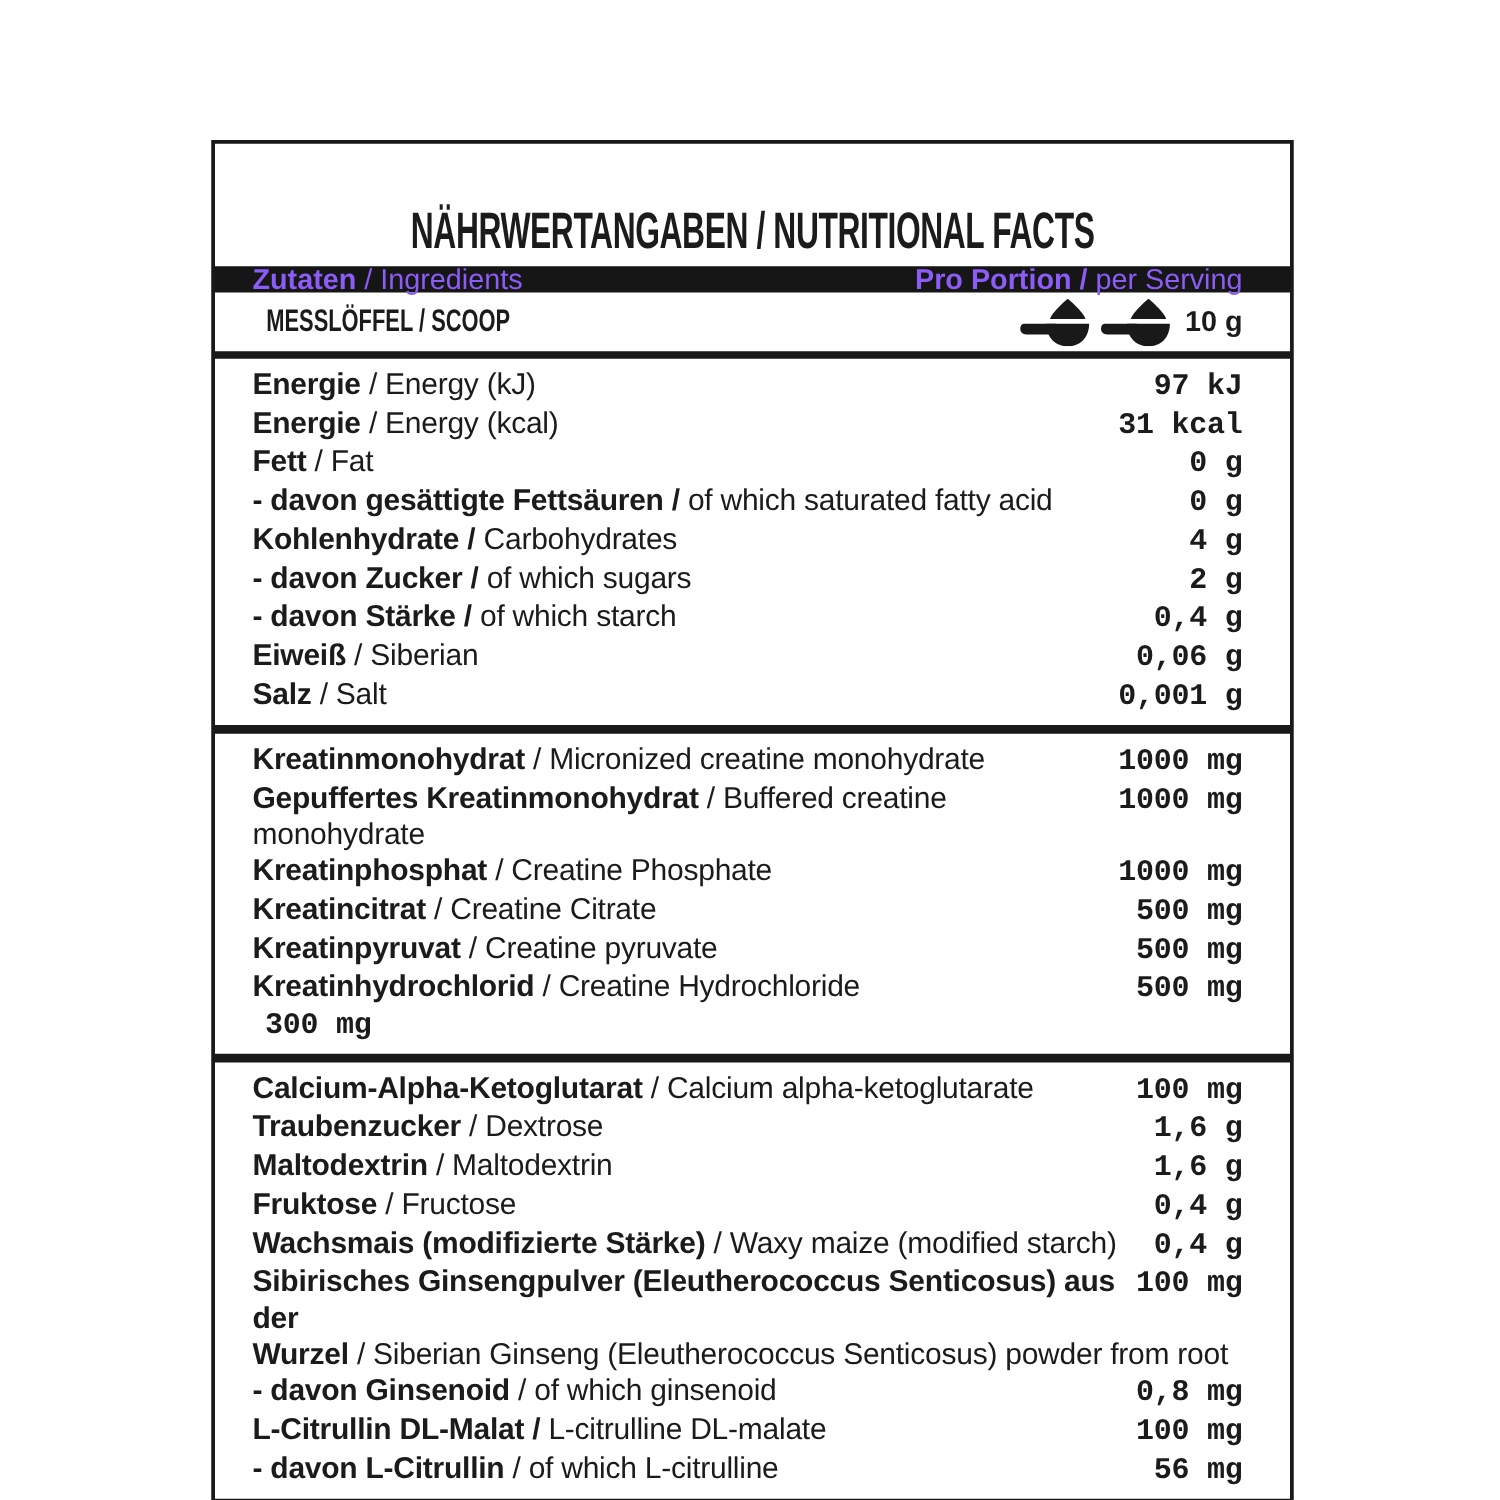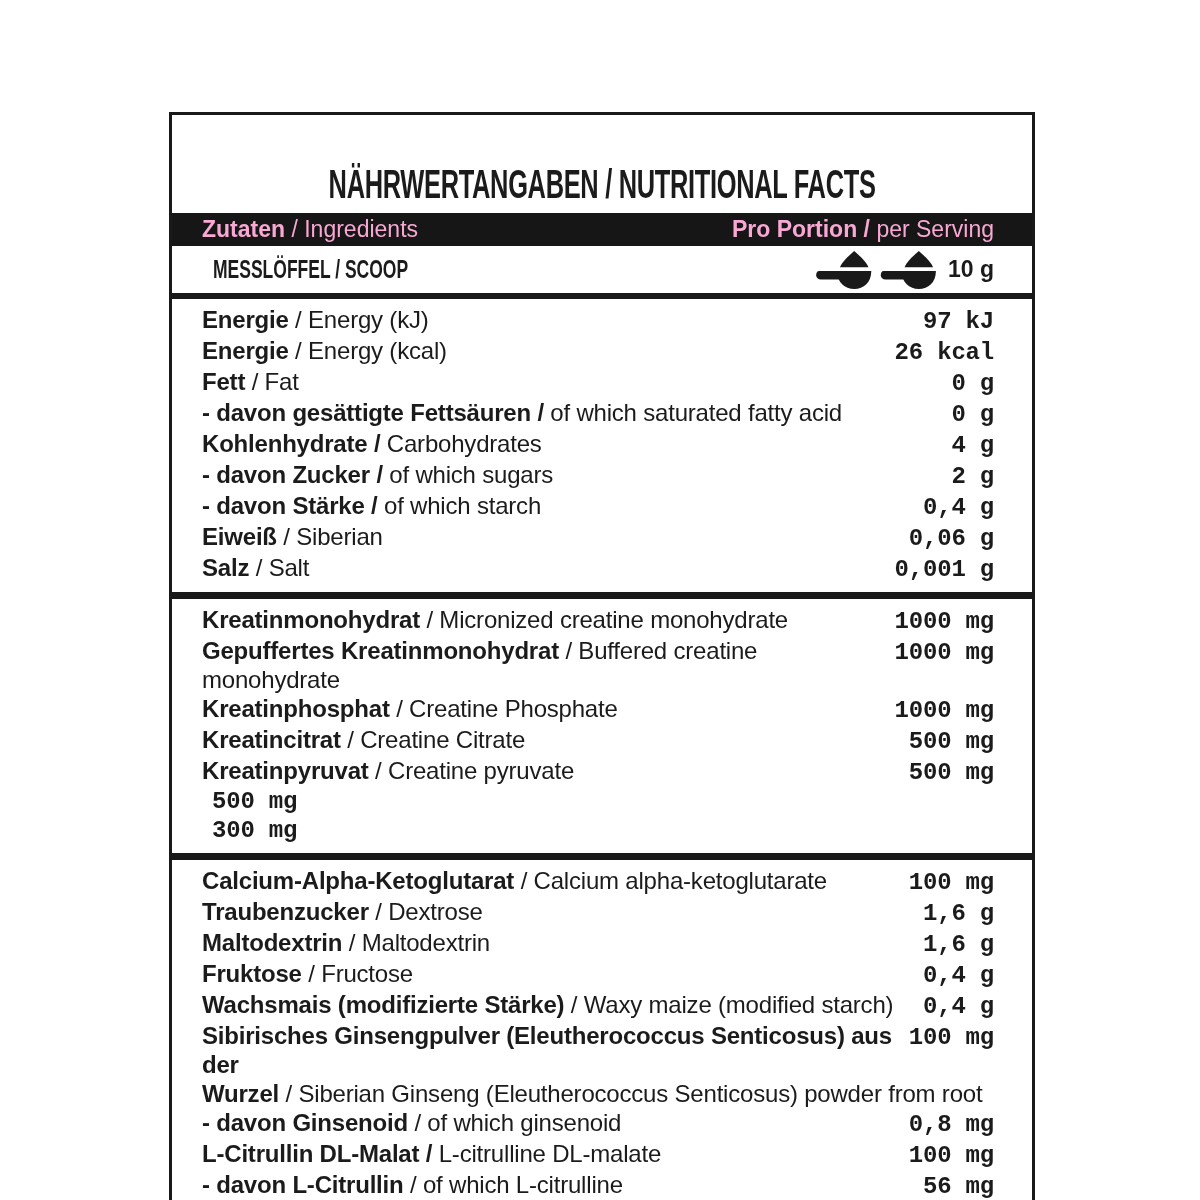--- a/index.html
+++ b/index.html
@@ -3,21 +3,21 @@
 <meta charset="utf-8">
 <style>
   html,body{margin:0;padding:0;background:#ffffff;}
   .canvas{position:relative;width:1200px;height:1200px;background:#ffffff;overflow:hidden;
           font-family:"Liberation Sans", sans-serif;color:#1b1b1b;}
   .panel{position:absolute;left:169px;top:112px;width:866px;box-sizing:border-box;
          border:3px solid #191919;border-bottom-width:5px;background:#ffffff;}
   .title-band{height:57px;display:flex;align-items:center;justify-content:center;margin-top:41px;}
   .title-text{font-weight:700;font-size:41px;white-space:nowrap;letter-spacing:-0.5px;
               transform:scaleX(0.62);transform-origin:center center;}
-  .cols-bar{background:#161616;color:#f9a8d4;height:33px;display:flex;align-items:center;
+  .cols-bar{background:#161616;color:#8b5cf6;height:21px;display:flex;align-items:center;
             justify-content:space-between;padding:0 38px 0 30px;font-size:23px;}
   .b{font-weight:700;}
   .r{font-weight:400;}
   .scoop-band{height:47px;display:flex;align-items:center;justify-content:space-between;
               padding:0 38px 0 41px;}
   .scoop-label{font-weight:700;font-size:25px;white-space:nowrap;
                transform:scaleX(0.70);transform-origin:left center;}
   .scoop-right{display:flex;align-items:center;gap:10px;}
   .scoop-value{font-weight:700;font-size:23px;white-space:nowrap;text-align:center;}
   .hr{height:6px;background:#191919;}
@@ -63,21 +63,21 @@
 
     <div class="hr"></div>
 
     <div class="section">
       <div class="nrow">
           <span class="lbl"><span class="b">Energie</span> <span class="r">/ Energy (kJ)</span></span>
           <span class="val">97 kJ</span>
         </div>
       <div class="nrow">
           <span class="lbl"><span class="b">Energie</span> <span class="r">/ Energy (kcal)</span></span>
-          <span class="val">26 kcal</span>
+          <span class="val">31 kcal</span>
         </div>
       <div class="nrow">
           <span class="lbl"><span class="b">Fett</span> <span class="r">/ Fat</span></span>
           <span class="val">0 g</span>
         </div>
       <div class="nrow">
           <span class="lbl"><span class="b">- davon gesättigte Fettsäuren /</span> <span class="r">of which saturated fatty acid</span></span>
           <span class="val">0 g</span>
         </div>
       <div class="nrow">
@@ -119,20 +119,21 @@
         </div>
       <div class="nrow">
           <span class="lbl"><span class="b">Kreatincitrat</span> <span class="r">/ Creatine Citrate</span></span>
           <span class="val">500 mg</span>
         </div>
       <div class="nrow">
           <span class="lbl"><span class="b">Kreatinpyruvat</span> <span class="r">/ Creatine pyruvate</span></span>
           <span class="val">500 mg</span>
         </div>
       <div class="nrow">
+          <span class="lbl"><span class="b">Kreatinhydrochlorid</span> <span class="r">/ Creatine Hydrochloride</span></span>
           <span class="val">500 mg</span>
         </div>
       <div class="nrow">
           <span class="val">300 mg</span>
         </div>
     </div>
 
     <div class="hr2"></div>
 
     <div class="section">

